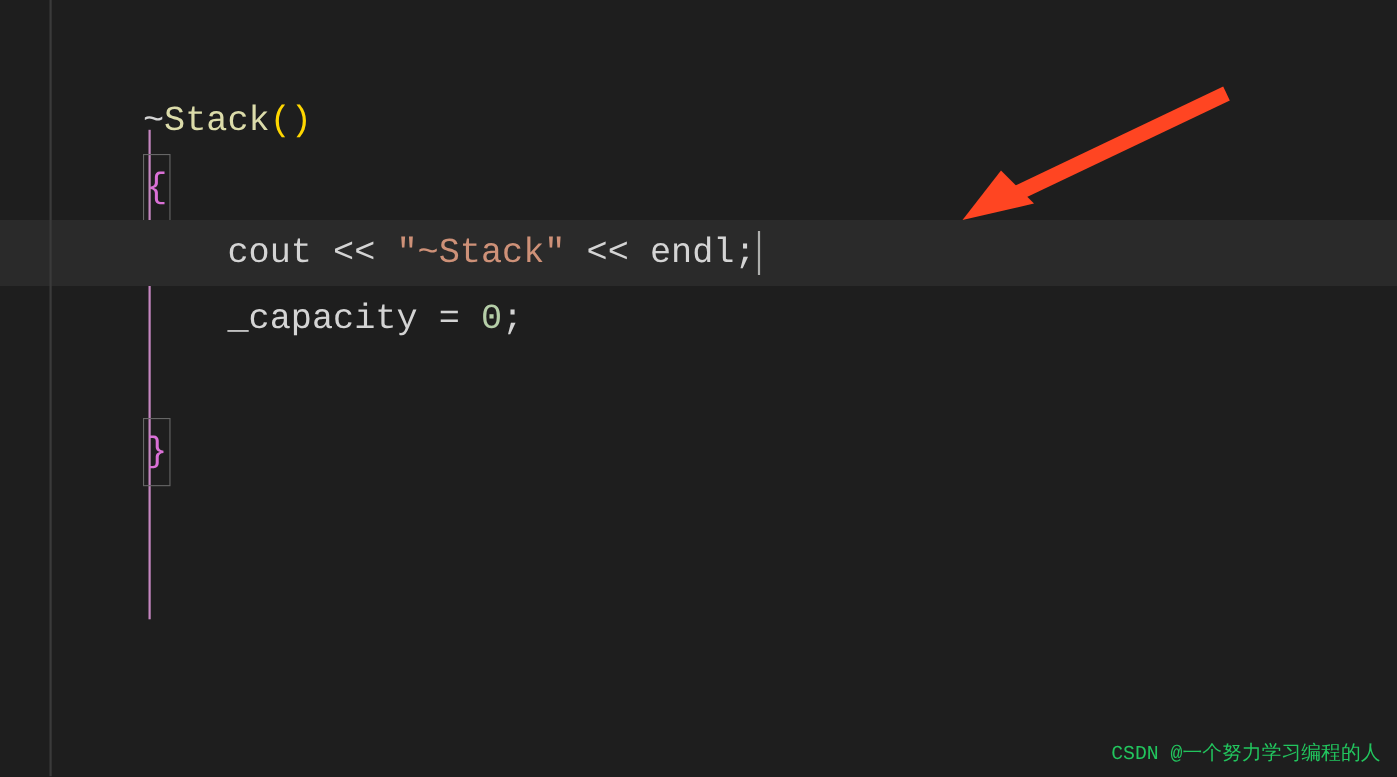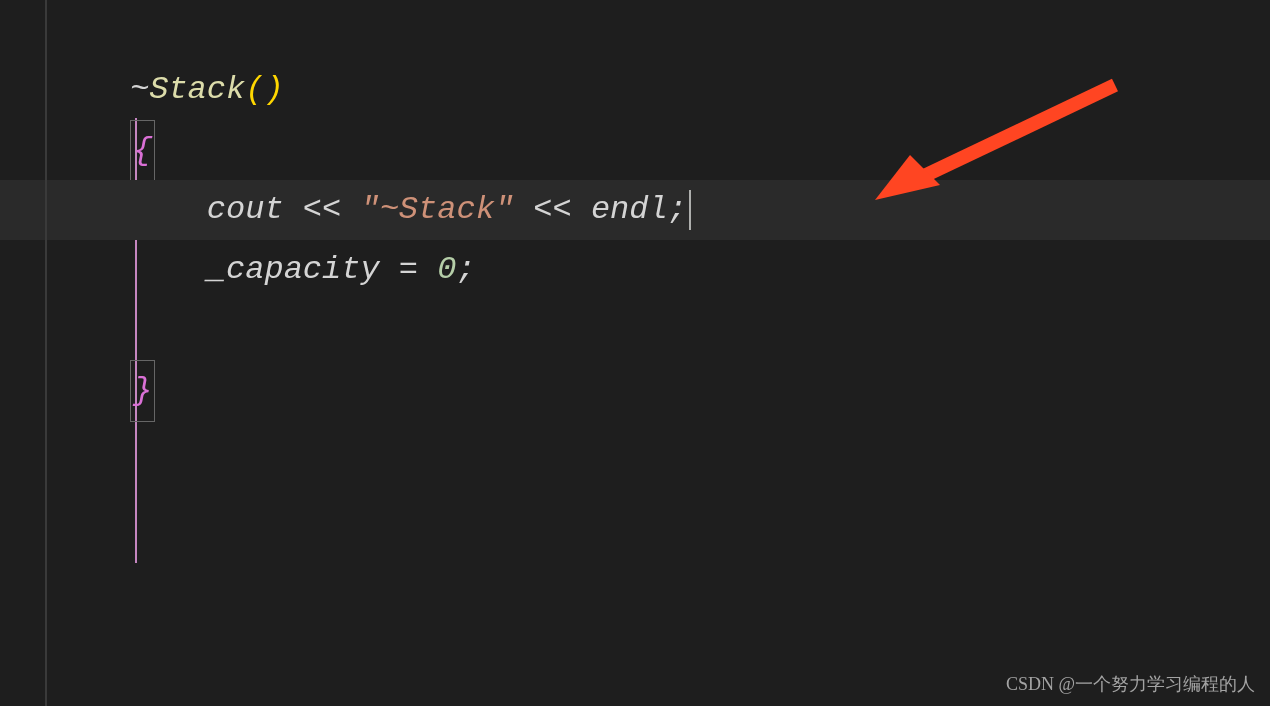--- a/index.html
+++ b/index.html
@@ -11,23 +11,22 @@
       background: #1e1e1e;
       width: 1270px;
       height: 706px;
       font-family: 'Consolas', 'Monaco', 'Courier New', monospace;
       font-size: 32px;
       position: relative;
       overflow: hidden;
     }
     .editor-container {
       position: relative;
-      padding: 60px 0 0 130px;
+      padding: 80px 0 0 130px;
       height: 100%;
-      font-style: italic;
     }
     .gutter-line {
       position: absolute;
       left: 45px;
       top: 0;
       width: 2px;
       height: 100%;
       background: #3a3a3a;
     }
     .indent-guide {
@@ -85,23 +84,23 @@
       top: 70px;
       left: 870px;
       width: 260px;
       height: 140px;
       pointer-events: none;
     }
     .watermark {
       position: absolute;
       bottom: 10px;
       right: 15px;
-      color: #a3a3a3;
+      color: #22c55e;
       font-size: 18px;
-      font-family: Liberation Serif, serif;
+      font-family: Liberation Mono, monospace;
     }
   </style>
 </head>
 <body>
 
 <div class="editor-container">
   <div class="gutter-line"></div>
   <div class="indent-guide"></div>
 
   <div class="code-line"><span class="tk-op">~</span><span class="tk-func">Stack</span><span class="tk-paren-gold">()</span></div>

